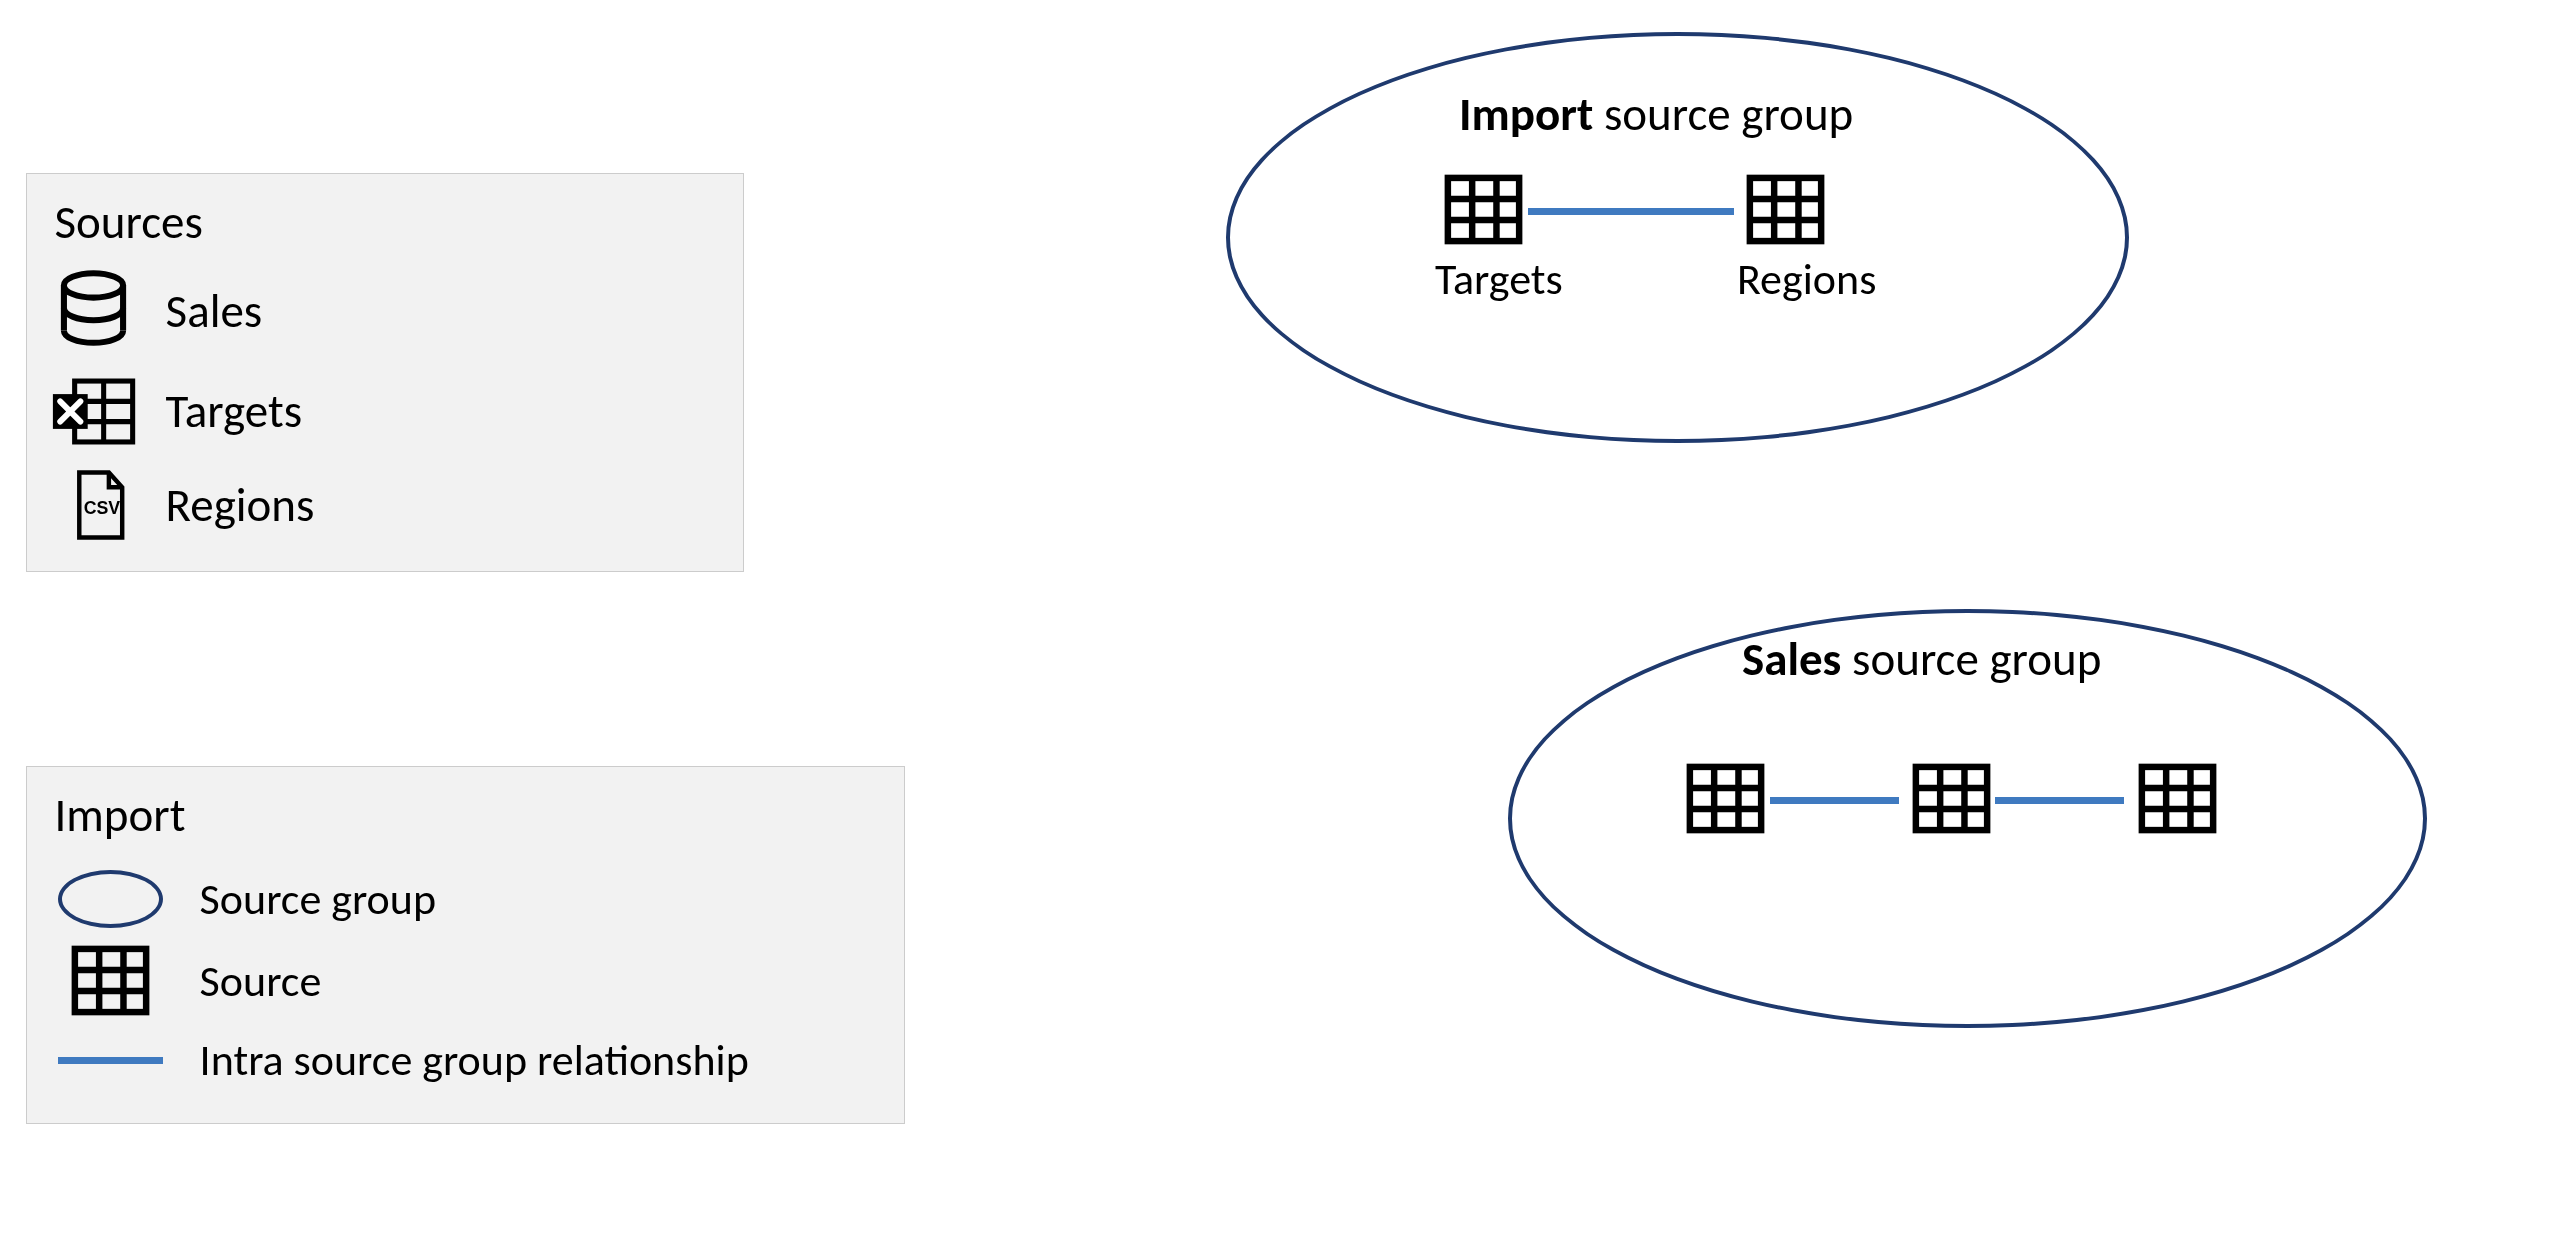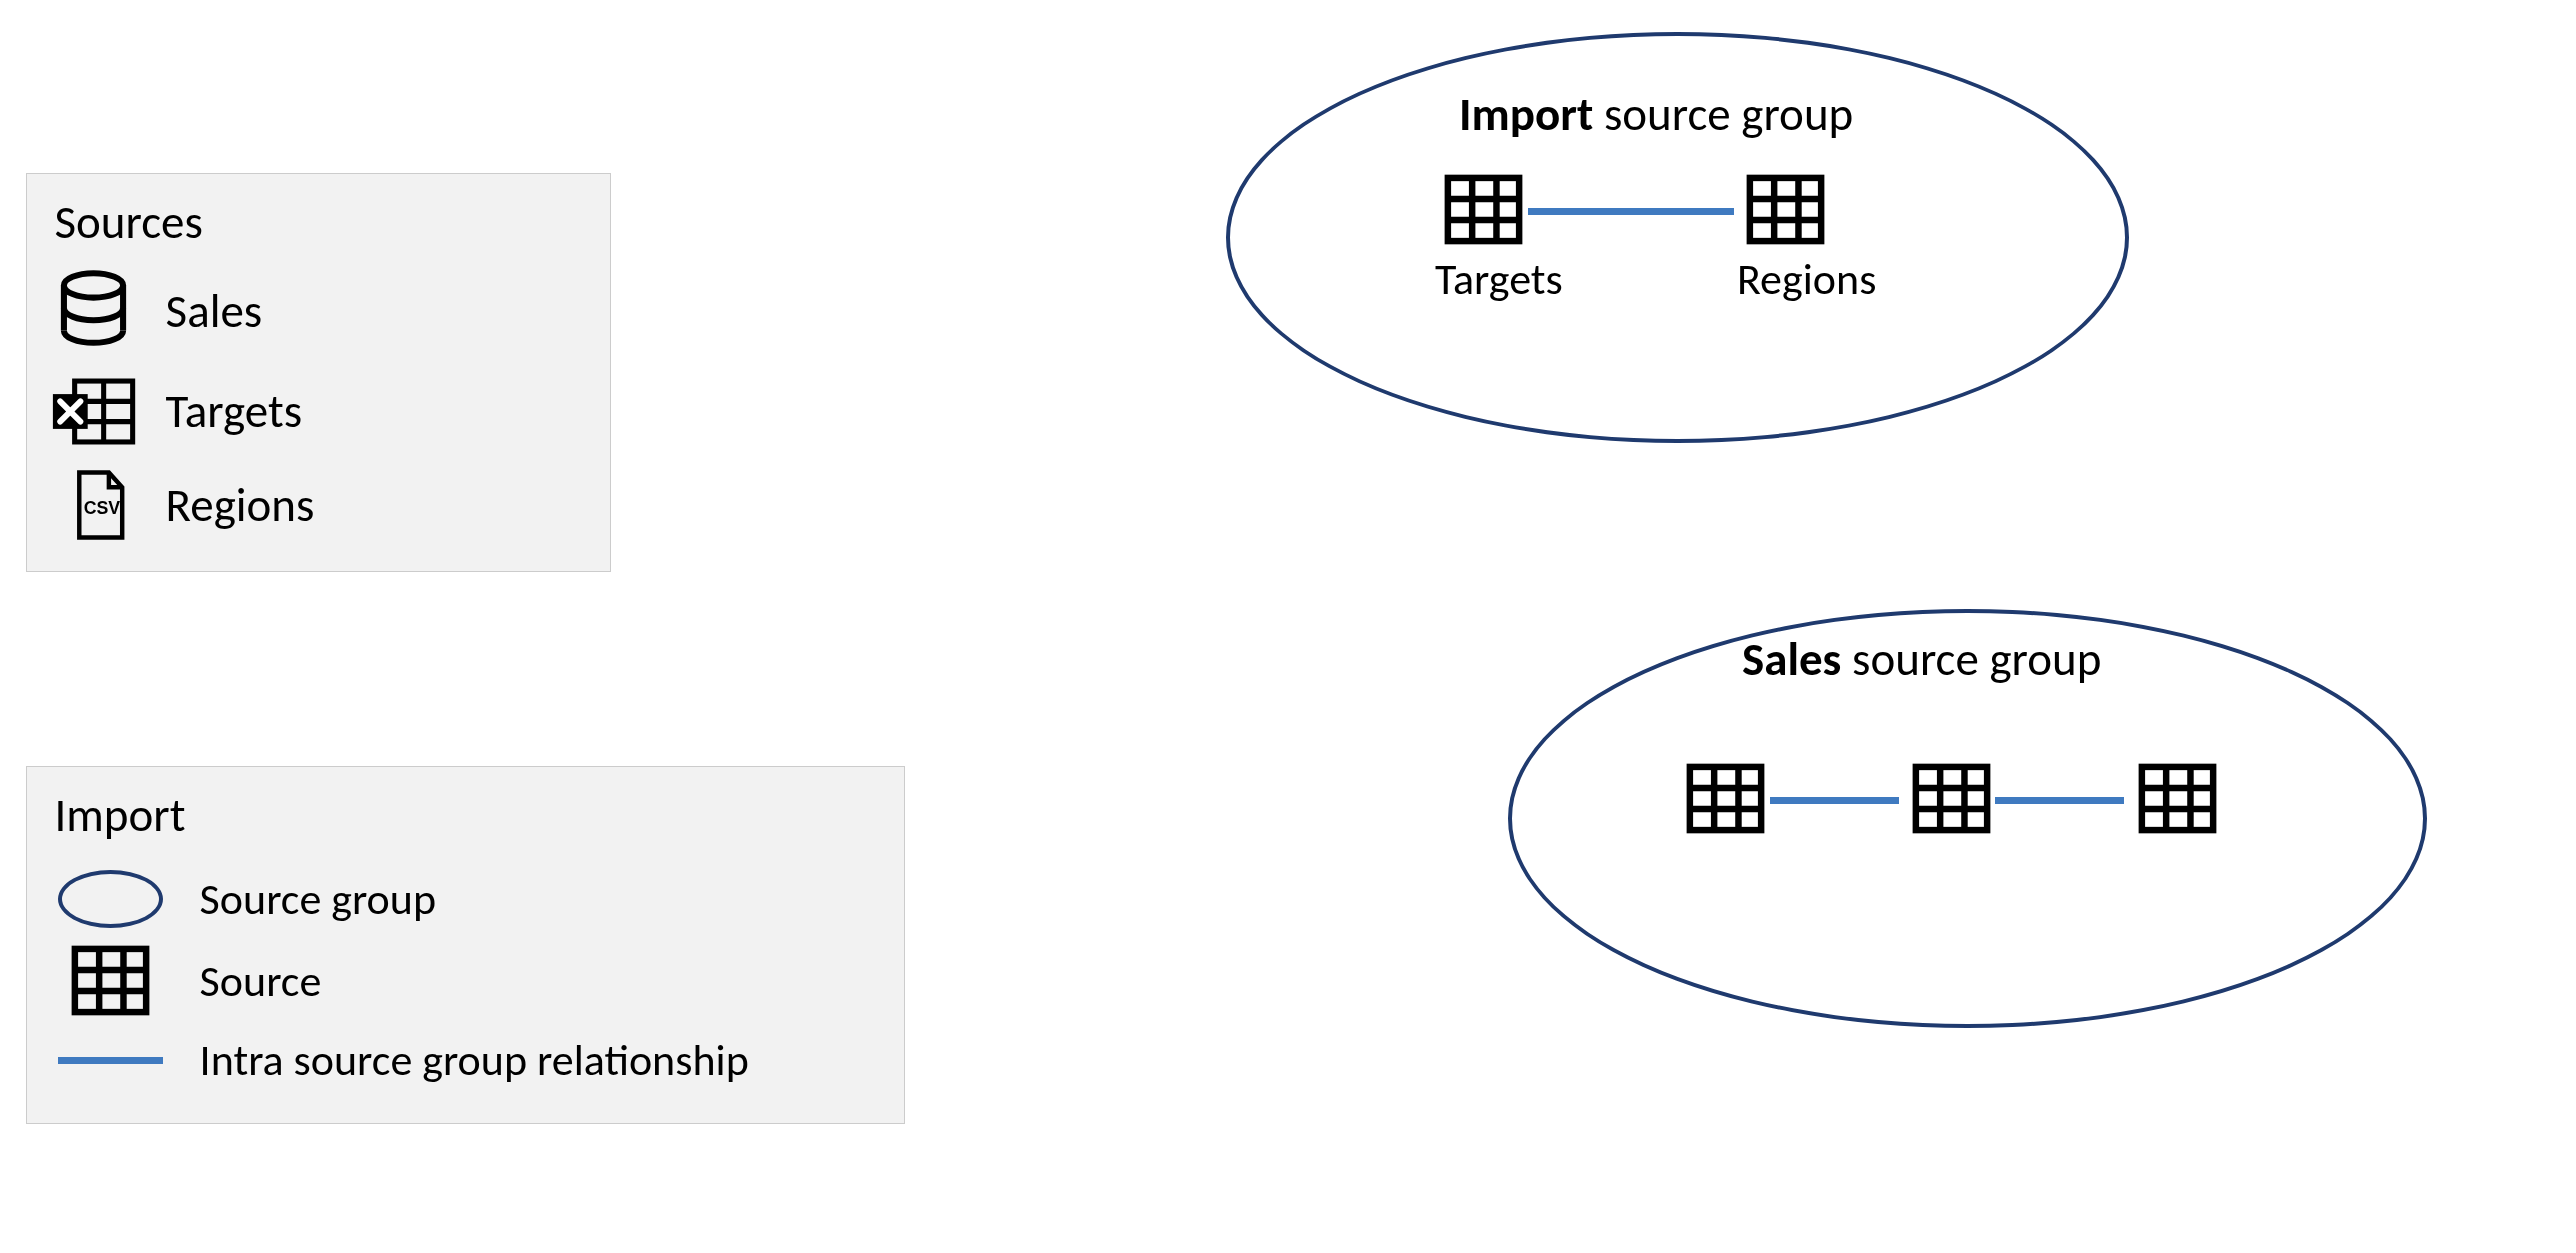--- a/index.html
+++ b/index.html
@@ -14,21 +14,21 @@
     position: relative;
     width: 2576px;
     height: 1254px;
   }
 
   
   .sources-panel {
     position: absolute;
     left: 26px;
     top: 173px;
-    width: 585px;
+    width: 718px;
     padding: 19.4px 22.6px 22.6px 22.6px;
     background: #f2f2f2;
     border: 0.8px solid #ccc;
   }
   .sources-title {
     font-size: 47px;
     margin: 0 0 9.7px 4.8px;
   }
   .source-row {
     display: flex;

